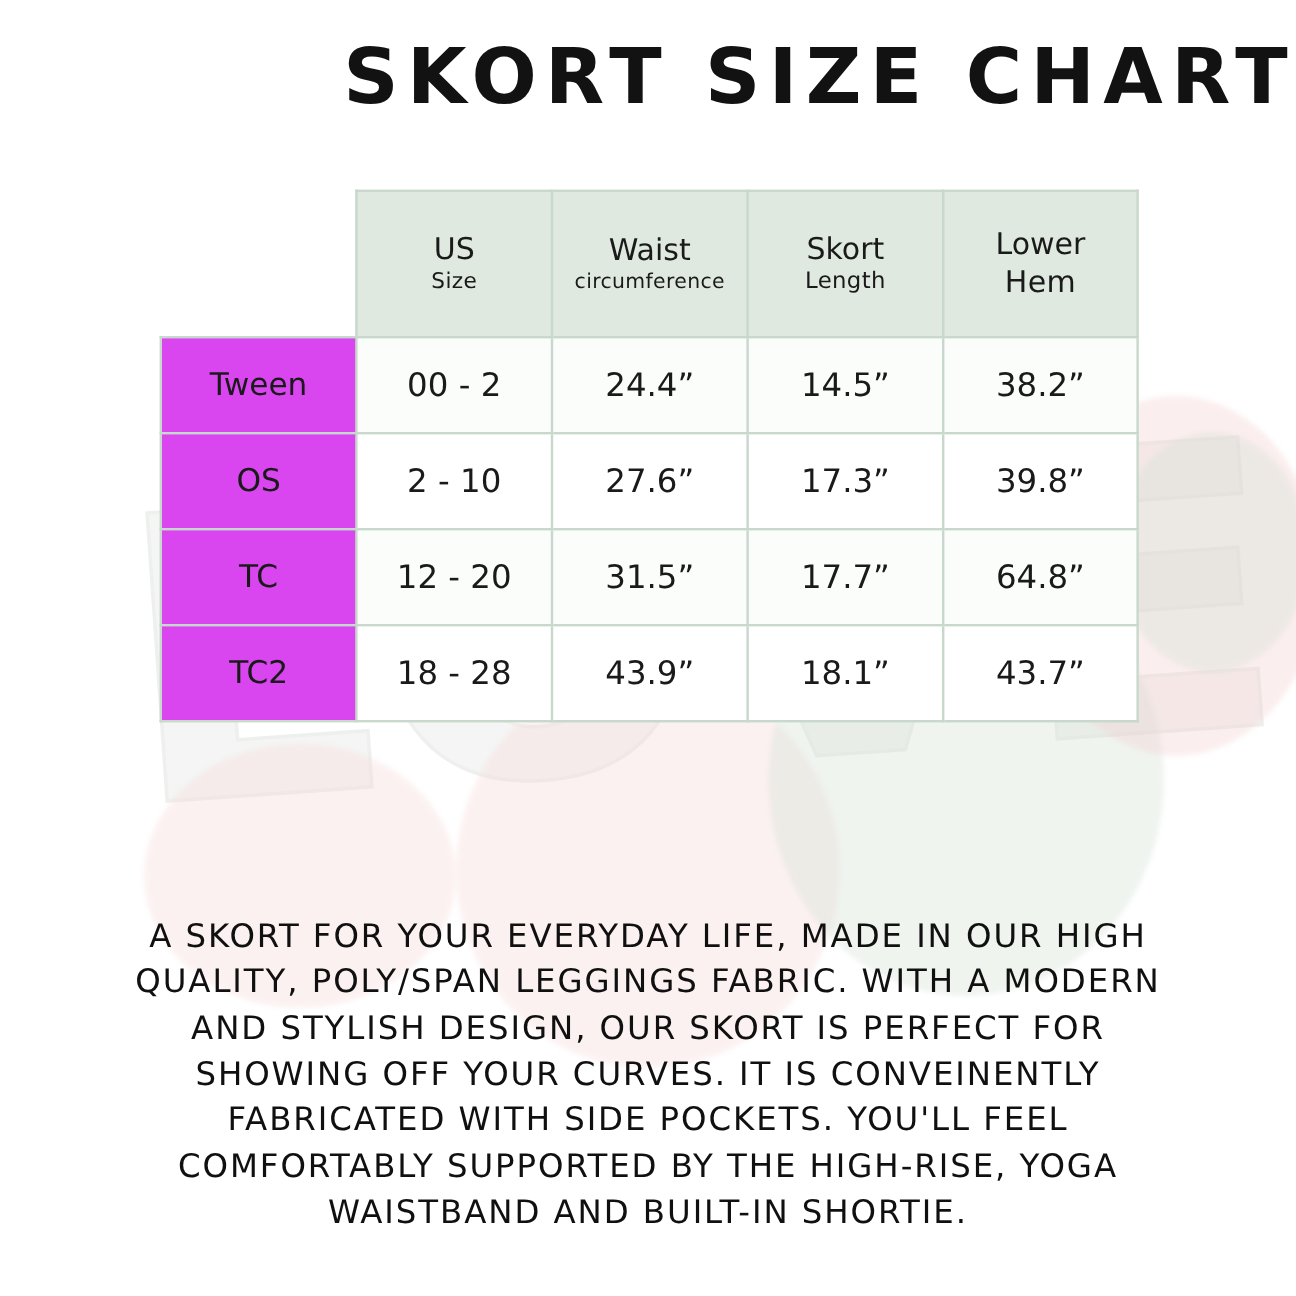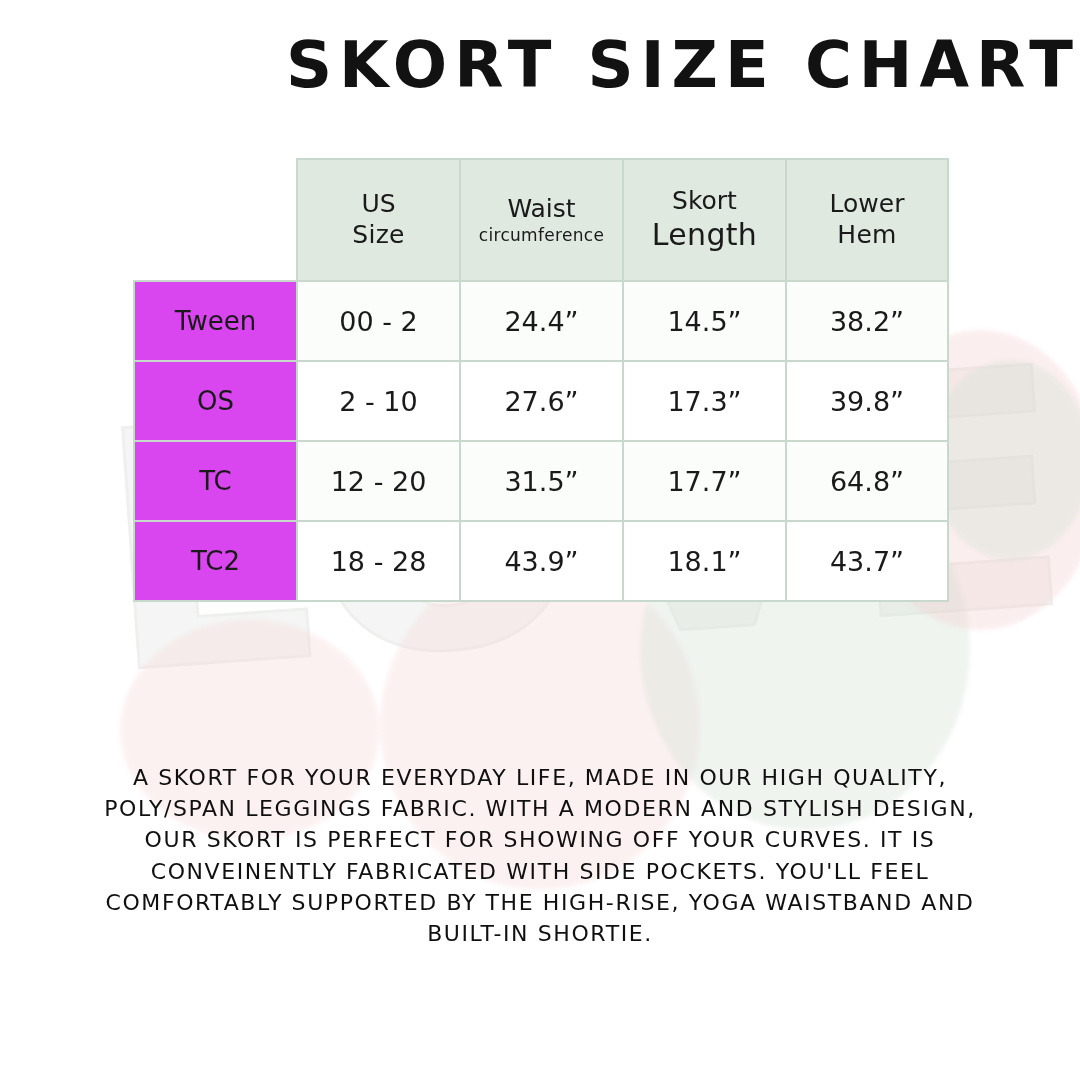--- a/index.html
+++ b/index.html
@@ -122,21 +122,21 @@
   col.c3 { width: 163px; }
   col.c4 { width: 162px; }
 
   
   .description {
     position: absolute;
     left: 90px;
     top: 762px;
     width: 900px;
     text-align: center;
-    font-size: 22px;
+    font-size: 27px;
     line-height: 1.42;
     letter-spacing: 1.6px;
     color: #101010;
     z-index: 3;
     font-family: "DejaVu Sans", sans-serif;
   }
 </style>
 </head>
 <body>
 
@@ -158,29 +158,29 @@
         <col class="c1">
         <col class="c2">
         <col class="c3">
         <col class="c4">
     </colgroup>
     <thead>
       <tr>
         <th class="corner"></th>
         <th>
           <span class="main">US</span>
-          <span class="sub" style="font-size:25px;">Size</span>
+          <span class="sub" style="font-size:18px;">Size</span>
         </th>
         <th>
           <span class="main">Waist</span>
           <span class="sub">circumference</span>
         </th>
         <th>
           <span class="main">Skort</span>
-          <span class="sub" style="font-size:30px;">Length</span>
+          <span class="sub" style="font-size:19px;">Length</span>
         </th>
         <th>
           <span class="main">Lower</span>
           <span class="sub" style="font-size:25px;">Hem</span>
         </th>
       </tr>
     </thead>
     <tbody>
       <tr>
         <td class="rowhead">Tween</td>

